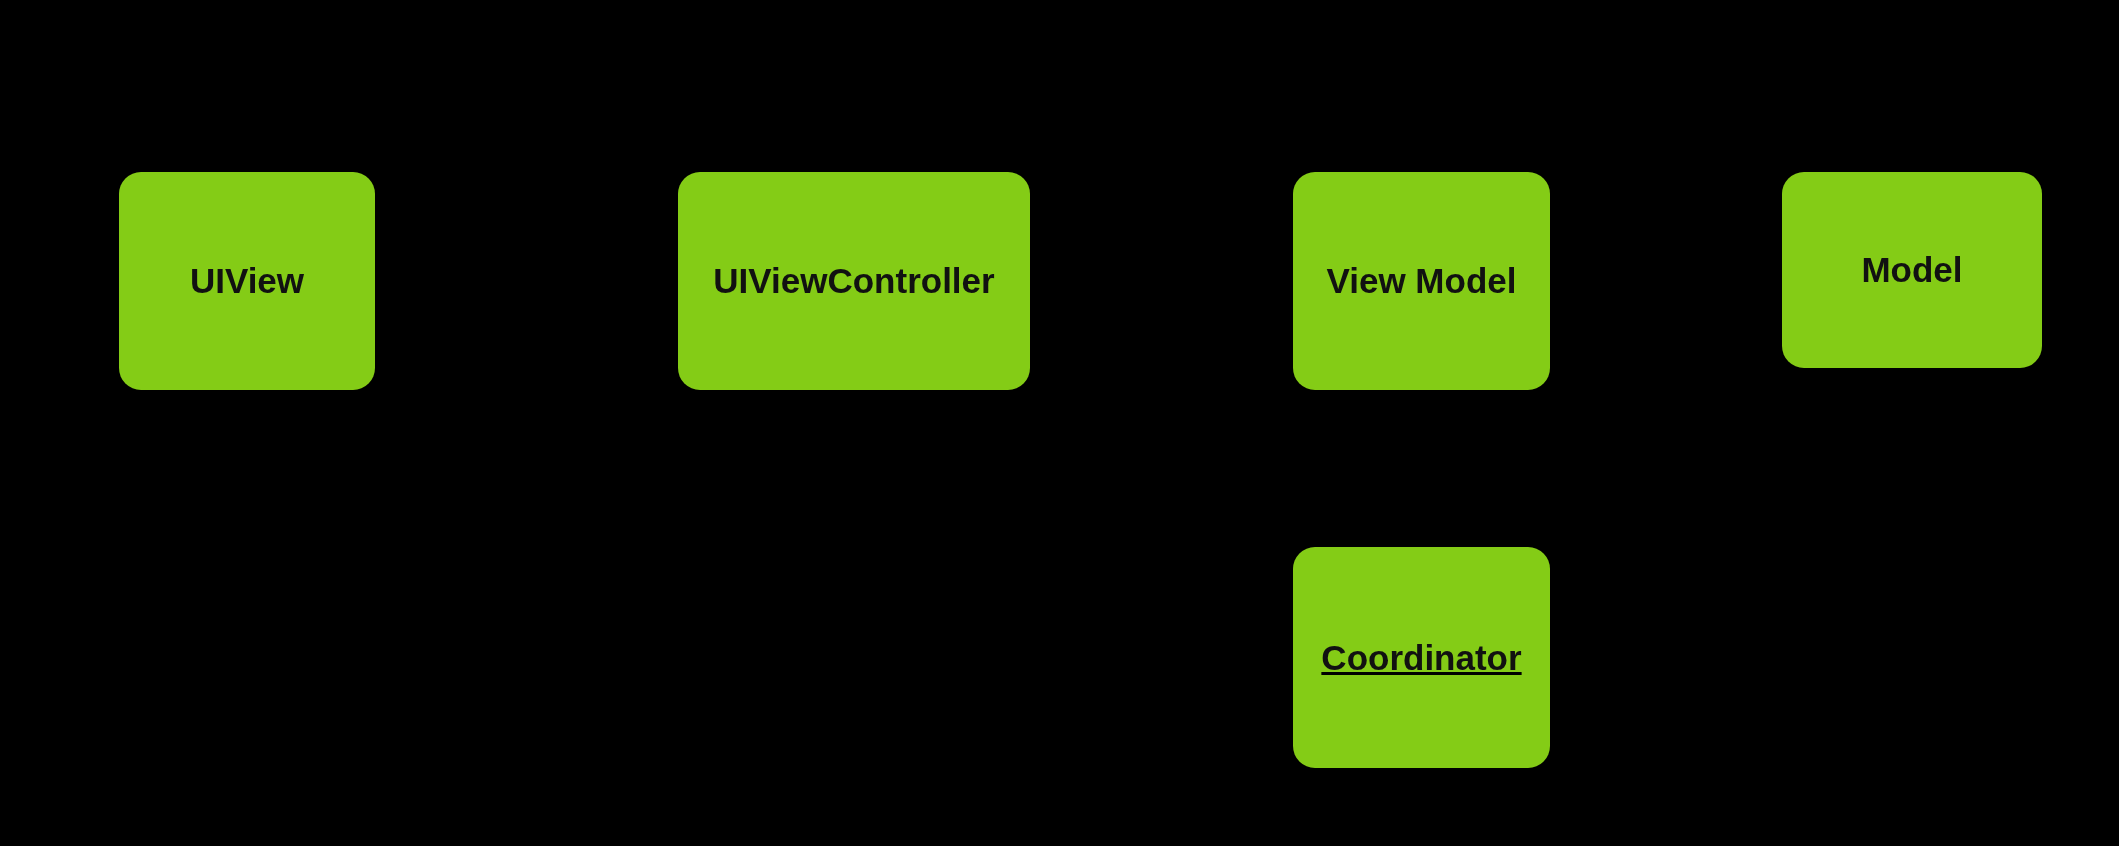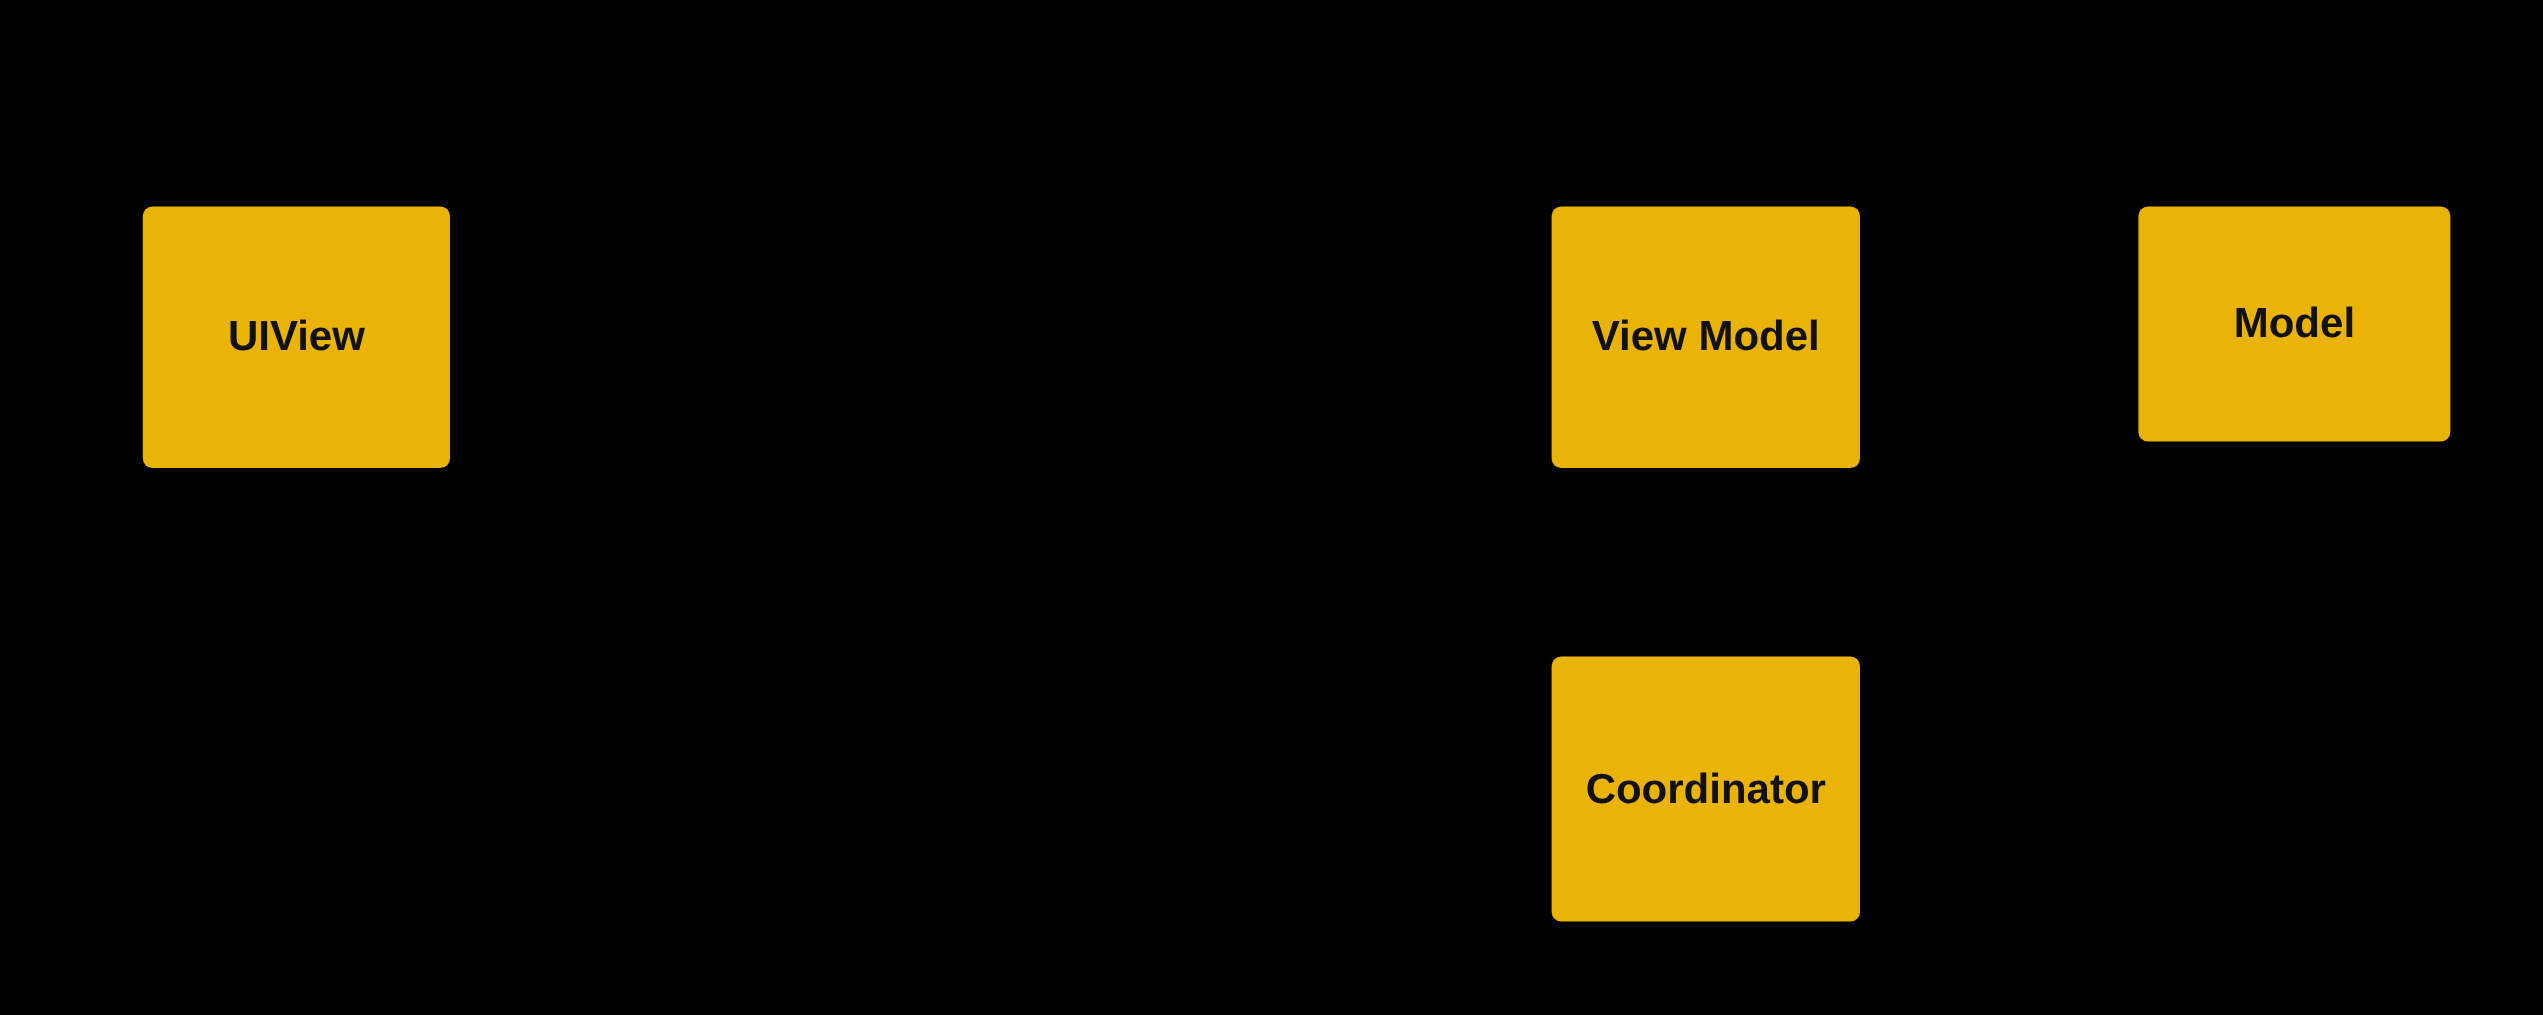--- a/index.html
+++ b/index.html
@@ -14,51 +14,54 @@
     font-family: "Liberation Sans", "DejaVu Sans", sans-serif;
   }
   .canvas {
     position: relative;
     width: 2119px;
     height: 846px;
     background: #000000;
   }
   .node {
     position: absolute;
-    background: #eab308;
-    border-radius: 8px;
+    background: #84cc16;
+    border-radius: 22px;
     display: flex;
     align-items: center;
     justify-content: center;
     box-sizing: border-box;
   }
   .node .label {
     color: #111111;
     font-weight: bold;
     font-size: 35px;
     letter-spacing: 0px;
     white-space: nowrap;
     text-align: center;
   }
   
   .node-uiview          { left: 119px;  top: 172px; width: 256px; height: 218px; }
   .node-uiviewcontroller{ left: 678px;  top: 172px; width: 352px; height: 218px; }
   .node-view-model      { left: 1293px; top: 172px; width: 257px; height: 218px; justify-content: center; }
   .node-model           { left: 1782px; top: 172px; width: 260px; height: 196px; }
-  .node-coordinator     { left: 1293px; top: 547px; width: 257px; height: 221px; }
+  .node-coordinator     { left: 1293px; top: 547px; width: 257px; height: 221px; text-decoration: underline; }
 </style>
 </head>
 <body>
 
 <div class="canvas">
 
   <div class="node node-uiview">
     <span class="label">UIView</span>
   </div>
 
+  <div class="node node-uiviewcontroller">
+    <span class="label">UIViewController</span>
+  </div>
 
   <div class="node node-view-model">
     <span class="label">View Model</span>
   </div>
 
   <div class="node node-model">
     <span class="label">Model</span>
   </div>
 
   <div class="node node-coordinator">

